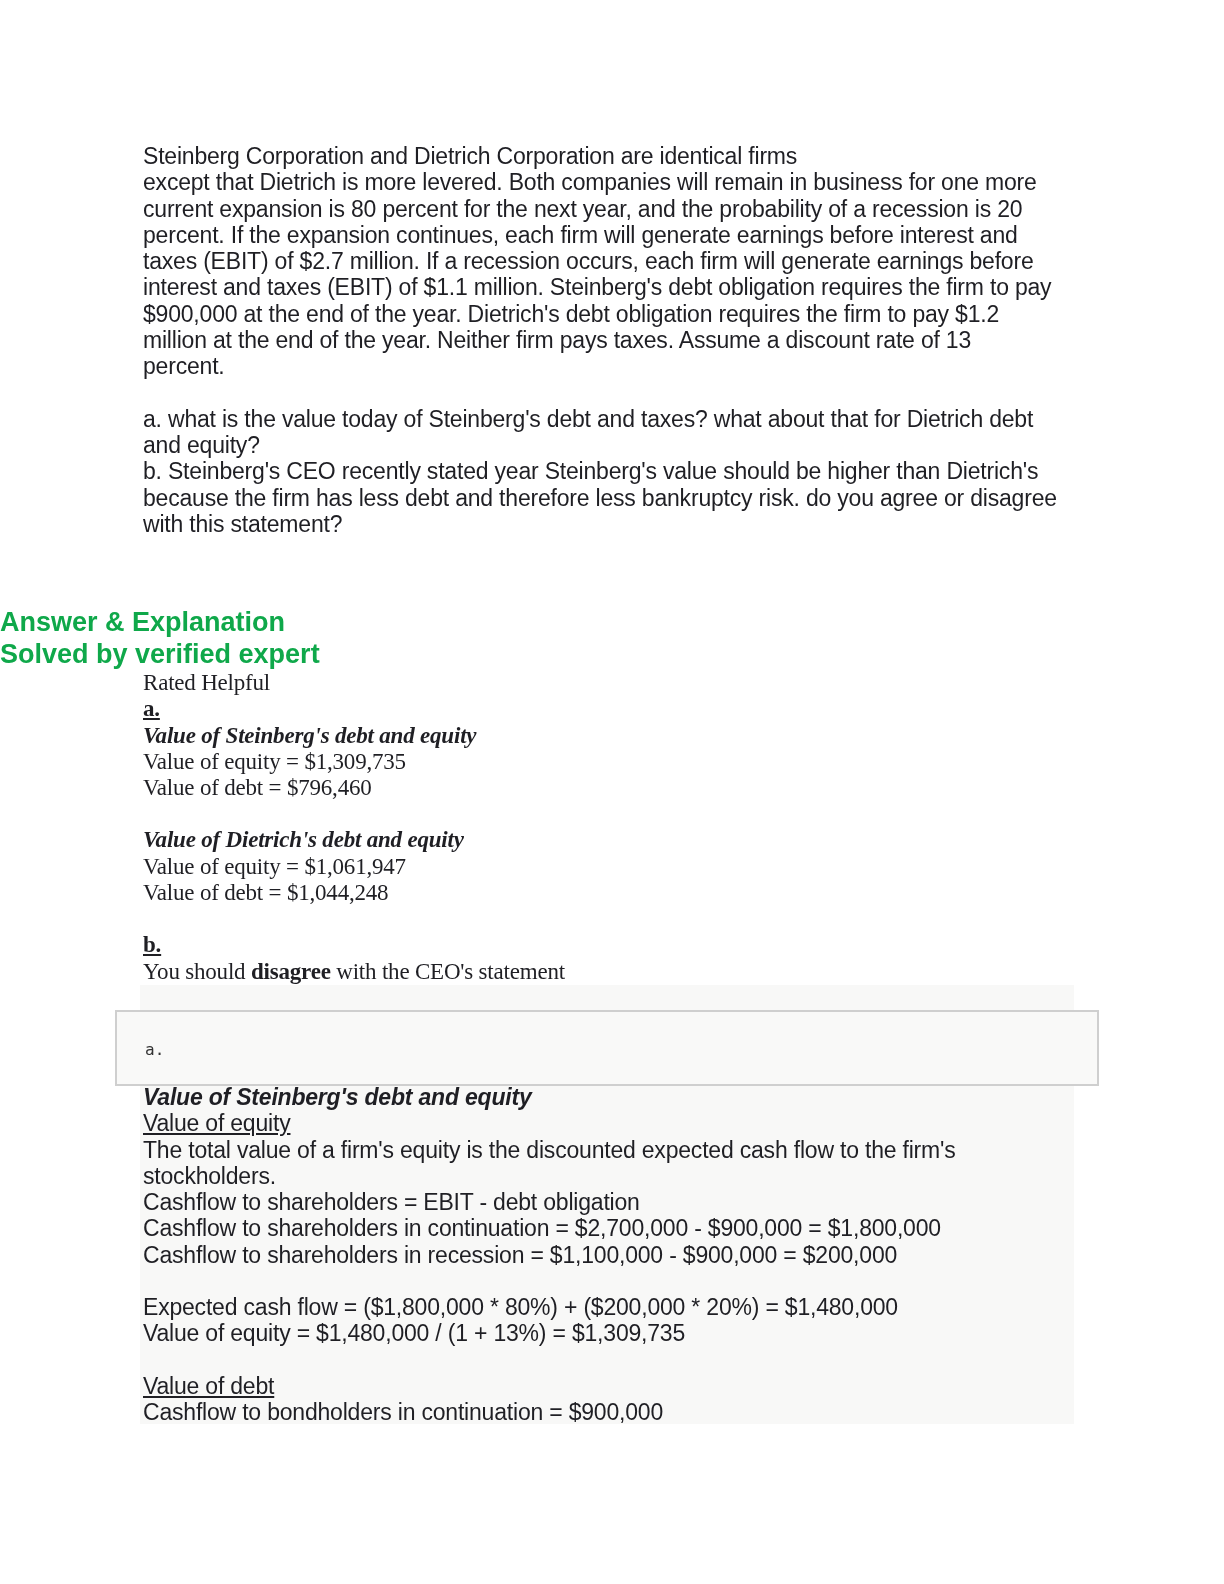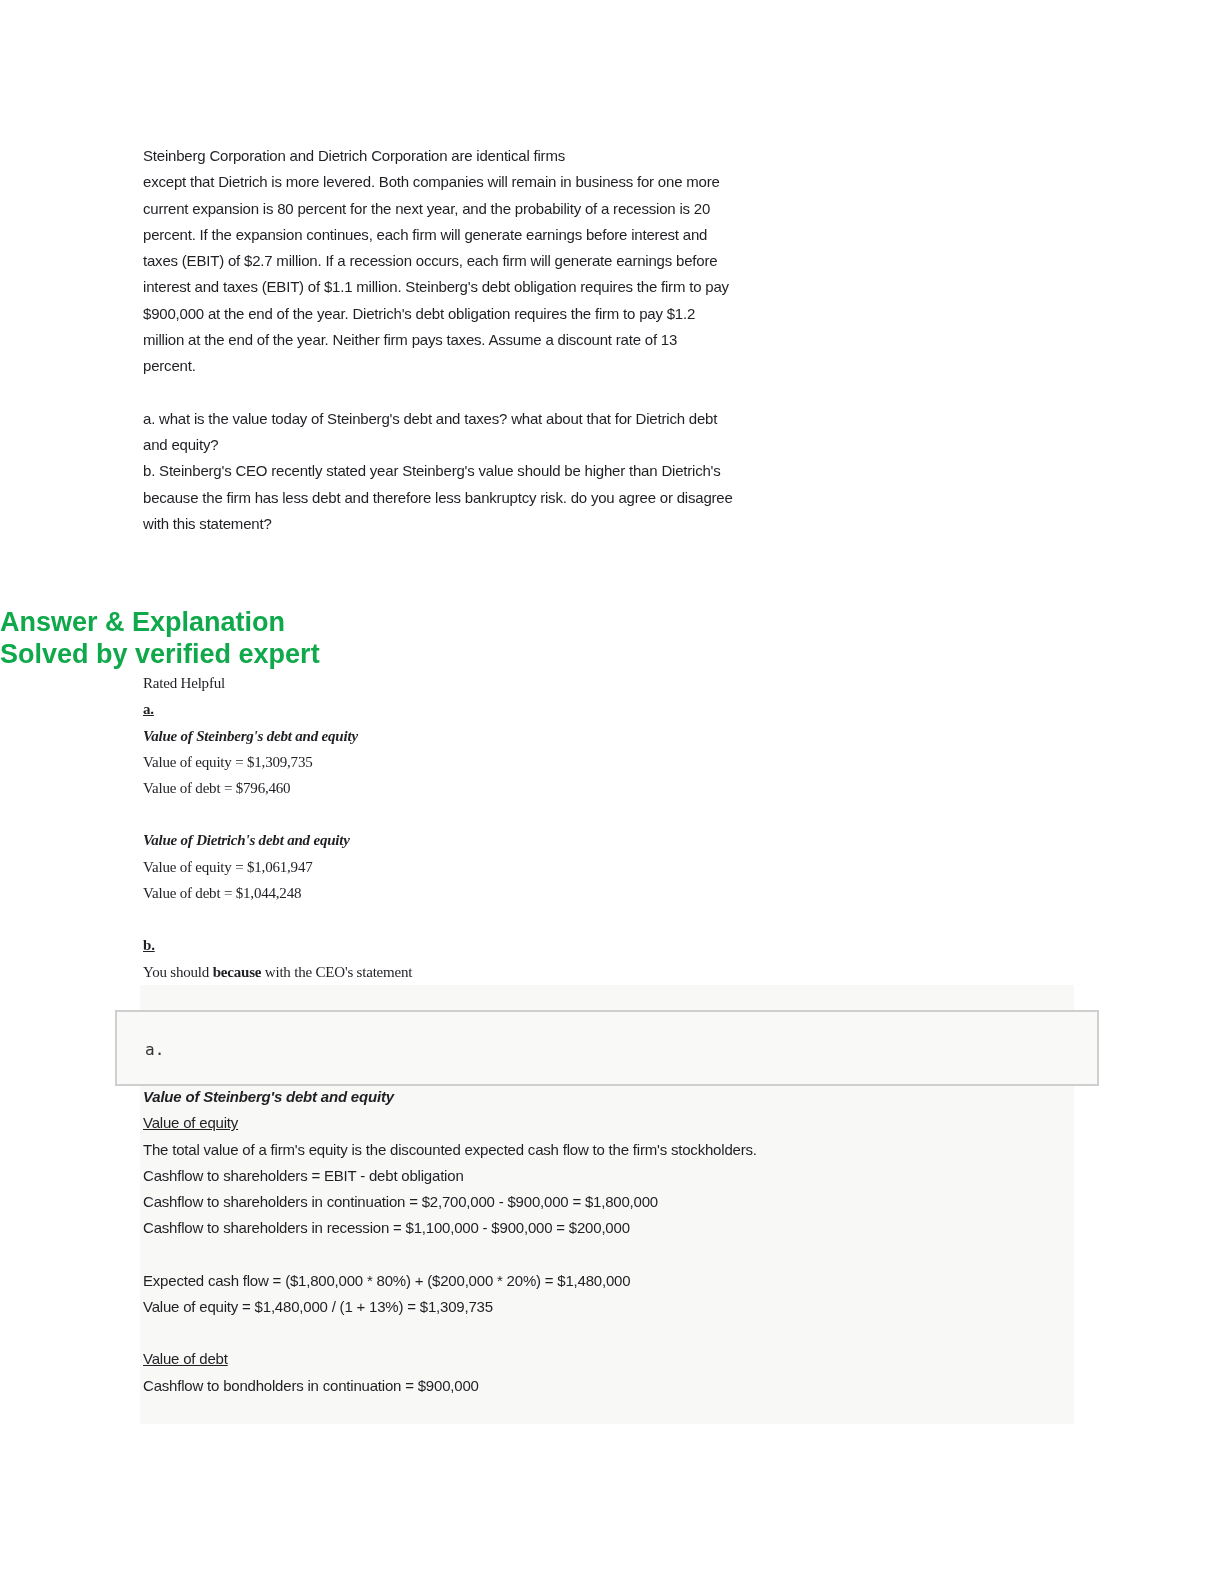--- a/index.html
+++ b/index.html
@@ -1,19 +1,19 @@
 <!DOCTYPE html>
 <html><head>
   <meta charset="utf-8">
   <style>
     html, body { margin: 0; padding: 0; background: #ffffff; }
     body { width: 1224px; height: 1584px; position: relative; overflow: hidden;
            font-family: "Liberation Sans", sans-serif; color: #1f1f24; }
     .page { position: absolute; left: 0; top: 0; width: 1224px; height: 1584px; }
-    .txt { font-size: 15px; line-height: 26.3px; letter-spacing: -0.2px; }
+    .txt { font-size: 23px; line-height: 26.3px; letter-spacing: -0.2px; }
     .question { position: absolute; left: 143px; top: 143px; width: 935px; }
     .gap { height: 26px; }
     .answer-title { position: absolute; left: 0; width: 1212px; top: 606px; text-align: left;
                     color: #0fa84a; font-weight: bold; font-size: 27px; line-height: 32px; }
     .summary { position: absolute; left: 143px; top: 670px; width: 935px; font-family: Liberation Serif, serif; }
     .summary div { white-space: nowrap; }
     .u { text-decoration: underline; }
     .bi { font-weight: bold; font-style: italic; }
     .b { font-weight: bold; }
     .shade-top { position: absolute; left: 140px; top: 985px; width: 934px; height: 26px; background: #f8f8f7; }
@@ -66,21 +66,21 @@
     <div class="b u">a.</div>
     <div class="bi">Value of Steinberg's debt and equity</div>
     <div>Value of equity = $1,309,735</div>
     <div>Value of debt = $796,460</div>
     <div class="gap"></div>
     <div class="bi">Value of Dietrich's debt and equity</div>
     <div>Value of equity = $1,061,947</div>
     <div>Value of debt = $1,044,248</div>
     <div class="gap"></div>
     <div class="b u">b.</div>
-    <div><span>You should </span><span class="b">because</span><span> with the CEO's statement</span></div>
+    <div><span>You should </span><span class="b">disagree</span><span> with the CEO's statement</span></div>
   </div>
 
   <div class="shade-top"></div>
   <div class="step-head txt b">Step-by-step explanation</div>
 
   <div class="code-box">
     <span>a.</span>
   </div>
 
   <div class="shade-bottom"></div>

